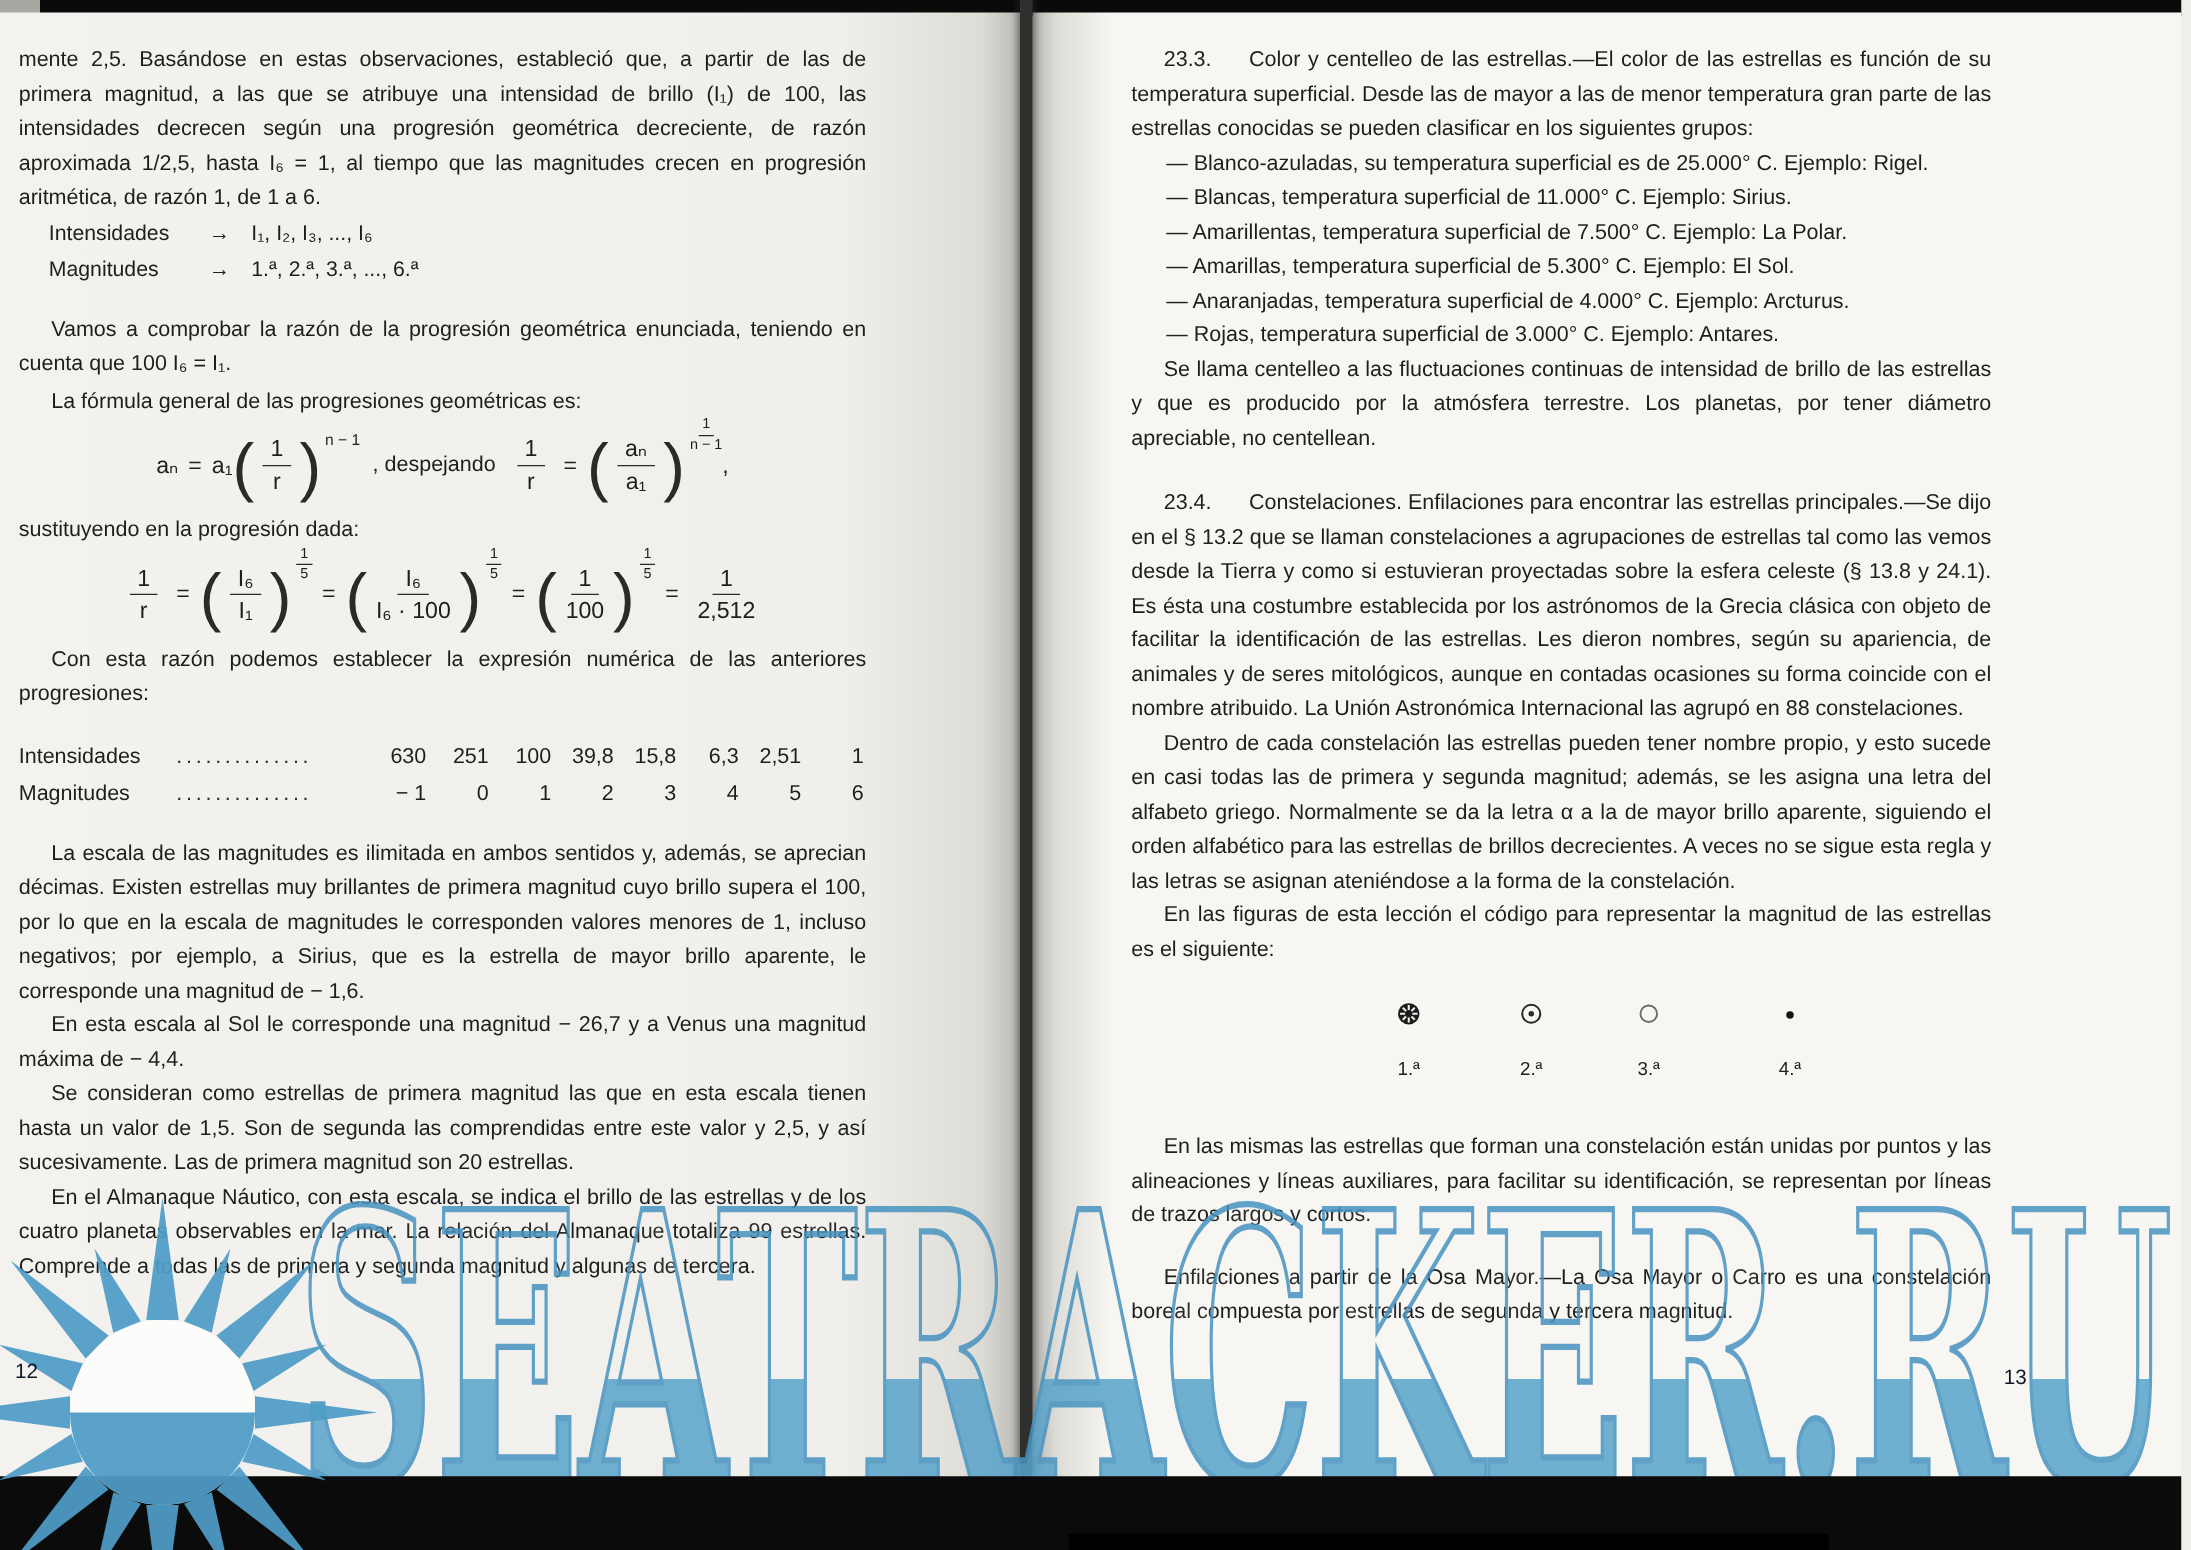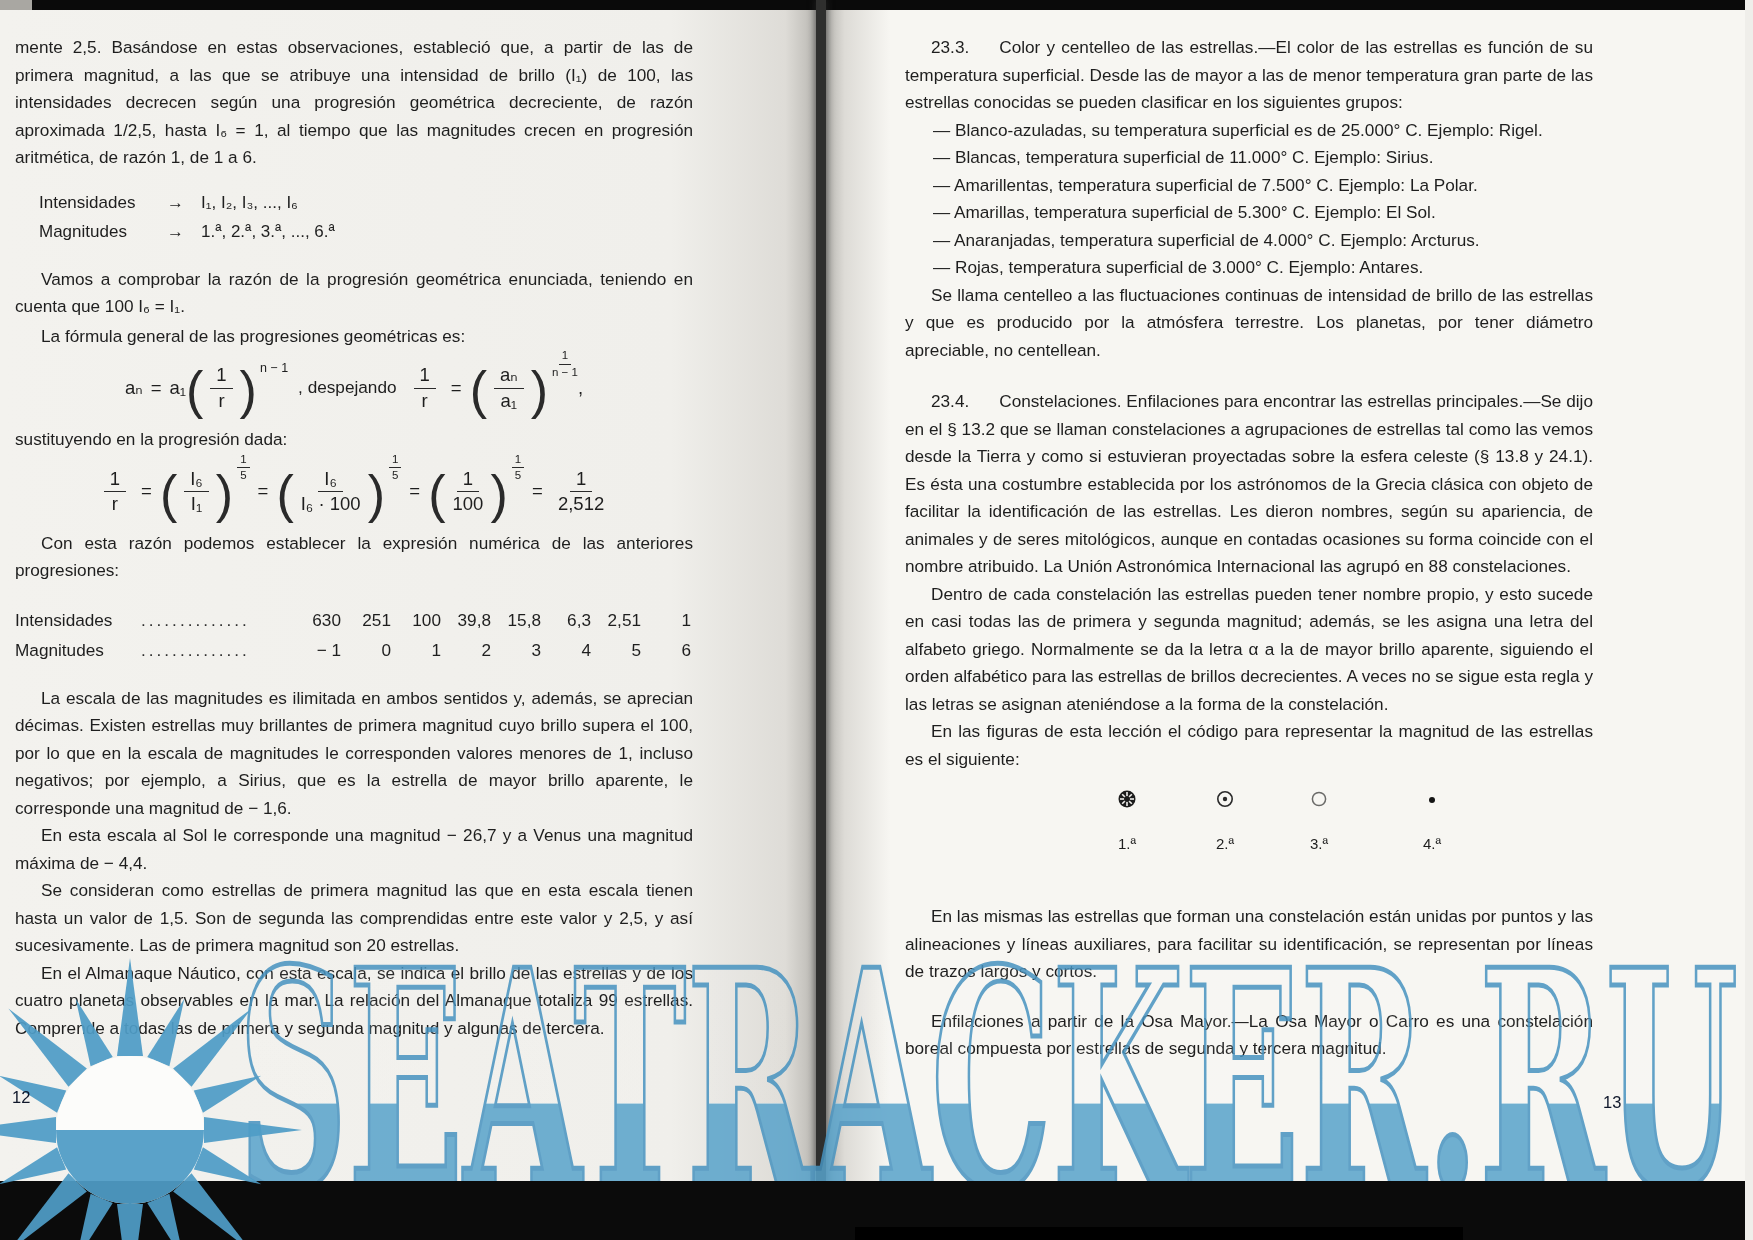--- a/index.html
+++ b/index.html
@@ -56,21 +56,21 @@
   .valtable .vrow{display:flex;align-items:baseline;line-height:30px;}
   .valtable .vlabel{width:126px;flex:none;}
   .valtable .vleaders{width:150px;flex:none;letter-spacing:3px;color:#2c2c2c;overflow:hidden;white-space:nowrap;}
   .valtable .vcell{width:50px;flex:none;text-align:right;}
 
   
   .bullet{margin-left:54px;text-indent:-26px;width:600px;}
 
   
   .legend{position:relative;height:100px;margin-top:14px;}
-  .legend .lcol{position:absolute;width:44px;text-align:center;top:0;}
+  .legend .lcol{position:absolute;width:44px;text-align:center;top:12px;}
   .legend .lsym{height:26px;}
   .legend .llab{margin-top:22px;font-size:15px;}
 
   
   .pagenum{position:absolute;font-size:16.5px;color:#0f172a;z-index:60;}
   .pn-left{left:12px;top:1088px;}
   .pn-right{left:1603px;top:1093px;}
 
   
   .wm-text-svg{position:absolute;left:0;top:0;z-index:40;}
@@ -84,21 +84,21 @@
   <div class="corner-gray"></div>
   <div class="topbar"></div>
   <div class="page-left"></div>
   <div class="page-right"></div>
   <div class="gutter"></div>
 
   <div class="lp-content">
     <p>mente 2,5. Basándose en estas observaciones, estableció que, a partir de las de primera magnitud, a las que se atribuye una intensidad de brillo (I₁) de 100, las intensidades decrecen según una progresión geométrica decreciente, de razón aproximada 1/2,5, hasta I₆ = 1, al tiempo que las magnitudes crecen en progresión aritmética, de razón 1, de 1 a 6.</p>
 
 
-    <div style="margin-top:16px">
+    <div style="">
       <div class="progline">
         <span class="plabel">Intensidades</span><span class="parrow">→</span><span>I₁,   I₂,   I₃,   ...,   I₆</span>
       </div>
       <div class="progline">
         <span class="plabel">Magnitudes</span><span class="parrow">→</span><span>1.ª,  2.ª,  3.ª,  ...,  6.ª</span>
       </div>
     </div>
 
     <p class="ind" style="margin-top:20px">Vamos a comprobar la razón de la progresión geométrica enunciada, teniendo en cuenta que 100 I₆ = I₁.</p>
     <p class="ind" style="margin-top:2px">La fórmula general de las progresiones geométricas es:</p>

